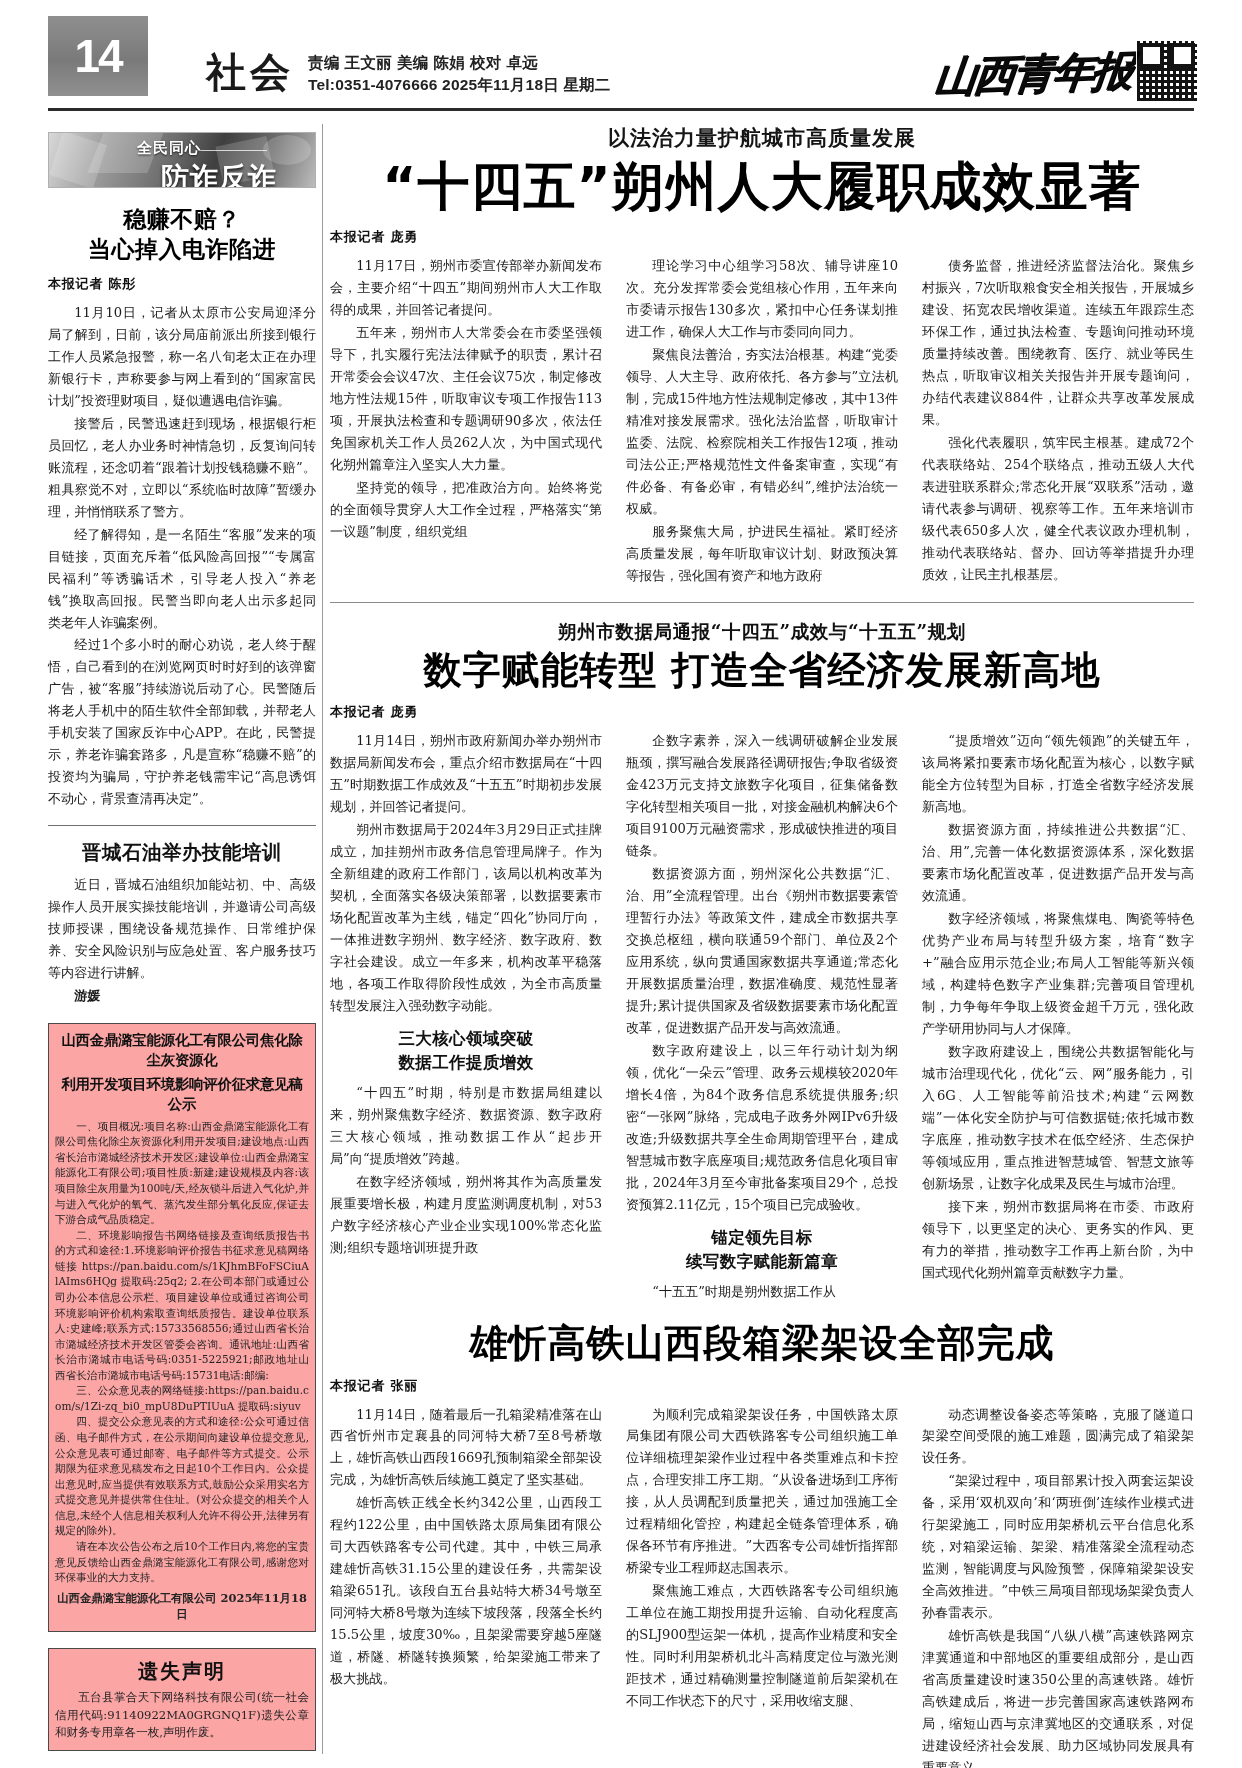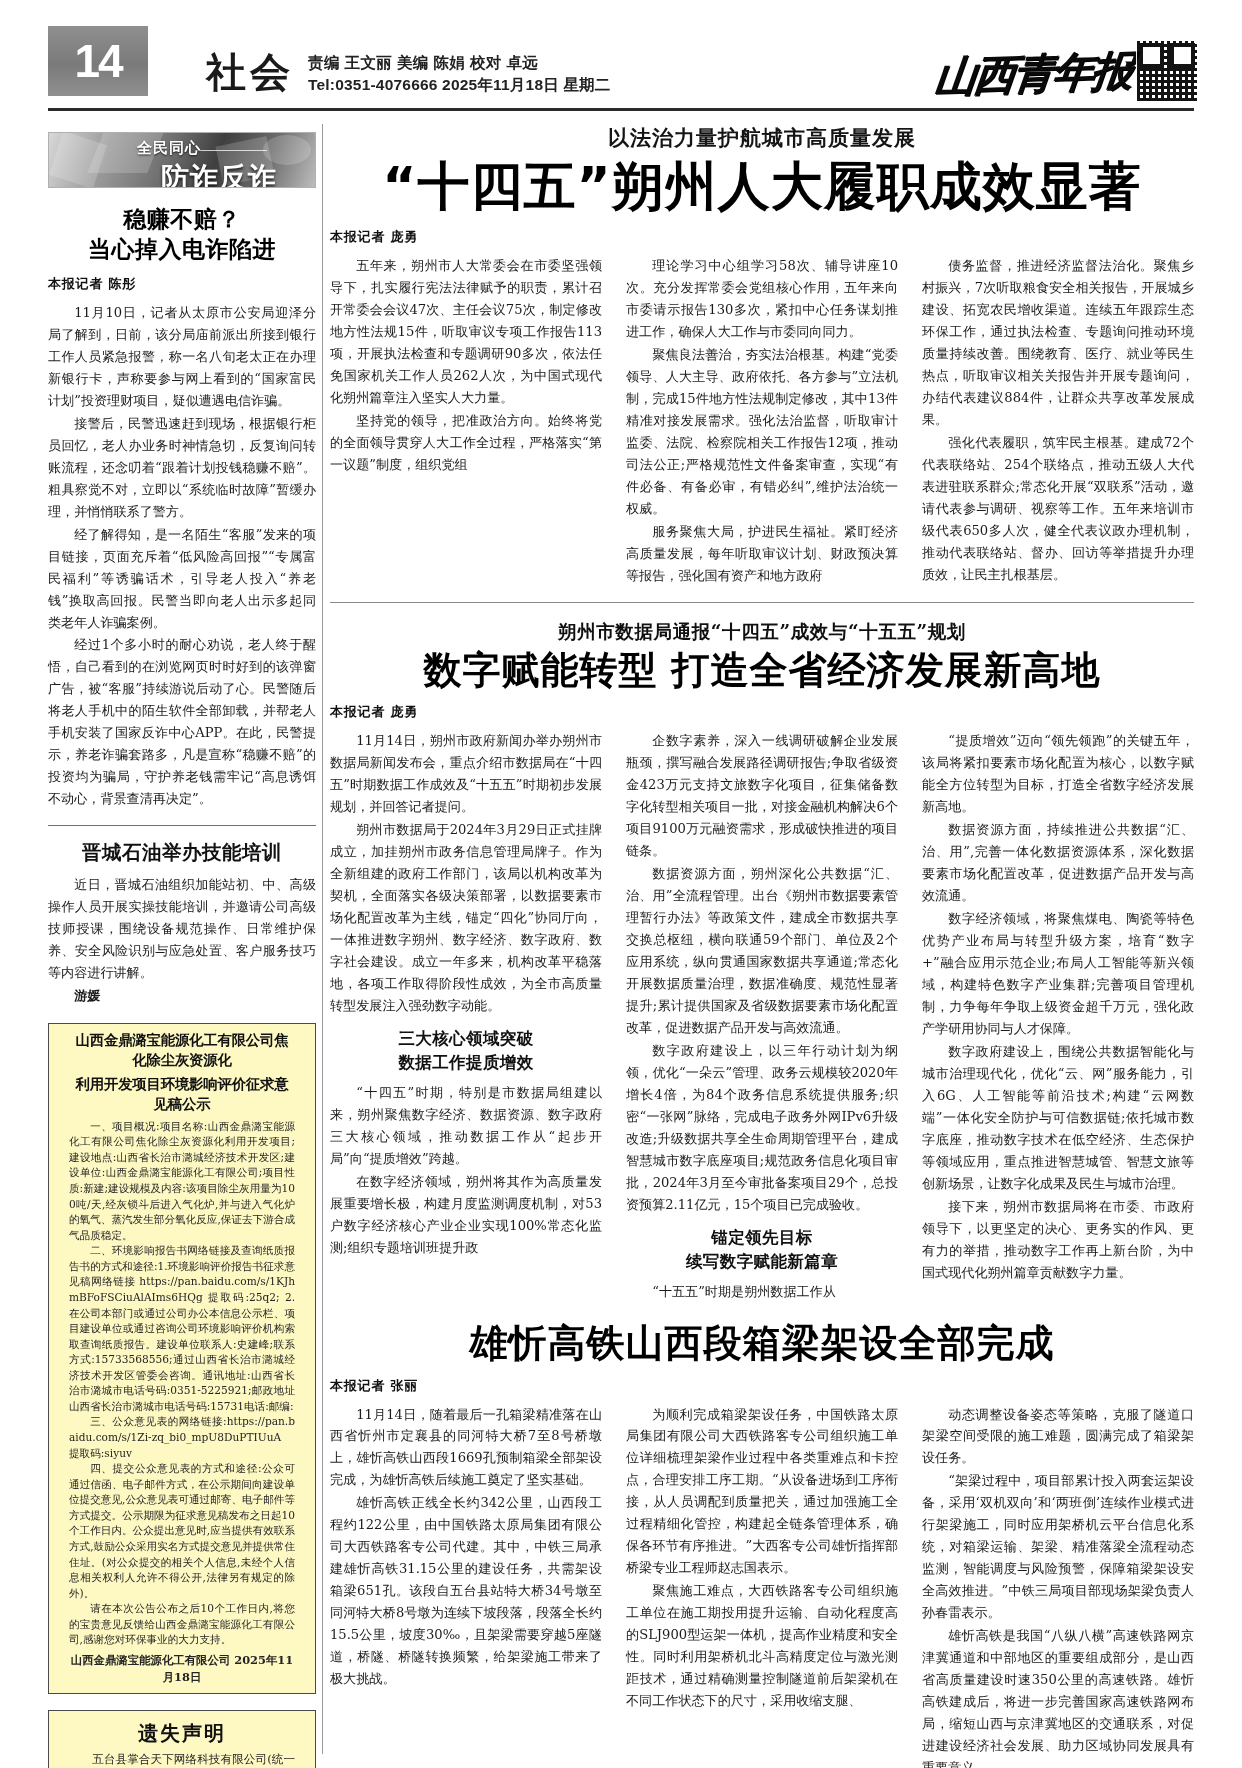--- a/index.html
+++ b/index.html
@@ -11,21 +11,21 @@
     position: relative;
     overflow: hidden;
   }
 
   
   .masthead {
     position: absolute; left: 0; top: 0; width: 1242px; height: 112px;
     display: flex; align-items: flex-end;
   }
   .page-num-block {
-    width: 100px; height: 70px; margin-left: 48px; margin-bottom: 16px;
+    width: 100px; height: 80px; margin-left: 48px; margin-bottom: 16px;
     background: linear-gradient(180deg,#8f8f8f 0%, #7a7a7a 55%, #909090 100%);
     position: relative;
     clip-path: polygon(0 0, 100% 0, 100% 100%, 0 100%);
     display: flex; align-items: center; justify-content: center;
   }
   .page-num-block::after {
     content: ""; position: absolute; right: -34px; top: 0;
     width: 0; height: 0;
     border-left: 34px solid #7a7a7a;
     border-bottom: 66px solid transparent;
@@ -142,22 +142,22 @@
   .hr-thin { height:1px; background:#6f6f6f; margin:15px 0 13px; }
 
   .sub-headline {
     text-align:center; font-weight:bold; font-size:19.5px;
     margin: 4px 0 8px; letter-spacing:.5px;
     font-family:"DejaVu Sans","Liberation Sans",sans-serif;
   }
 
   
   .notice {
-    border: 1px solid #4a4a4a; padding: 7px 20px 8px; margin-top: 16px;
-    background:#fef9c3;
+    border: 1px solid #4a4a4a; padding: 7px 6px 8px; margin-top: 16px;
+    background:#fca5a5;
   }
   .notice-title {
     text-align:center; font-weight:bold; font-size:14.4px; line-height:1.38;
     margin-bottom: 4px; letter-spacing:-.2px;
     font-family:"DejaVu Sans","Liberation Sans",sans-serif;
   }
   .notice p {
     font-size: 10.6px; line-height: 1.47; text-align: justify;
     text-indent: 2em; color:#242424; word-break: break-all;
     font-family:"DejaVu Serif","Liberation Serif",serif;
@@ -278,20 +278,21 @@
   <div class="vrule"></div>
 
   <div class="col-main">
 
     <div class="blk">
       <div class="art-kicker">以法治力量护航城市高质量发展</div>
       <div class="art-title-xl">“十四五”朔州人大履职成效显著</div>
       <div class="byline">本报记者  庞勇</div>
       <div class="cols3">
         <div>
+          <p class="body">11月17日，朔州市委宣传部举办新闻发布会，主要介绍“十四五”期间朔州市人大工作取得的成果，并回答记者提问。</p>
           <p class="body">五年来，朔州市人大常委会在市委坚强领导下，扎实履行宪法法律赋予的职责，累计召开常委会会议47次、主任会议75次，制定修改地方性法规15件，听取审议专项工作报告113项，开展执法检查和专题调研90多次，依法任免国家机关工作人员262人次，为中国式现代化朔州篇章注入坚实人大力量。</p>
           <p class="body">坚持党的领导，把准政治方向。始终将党的全面领导贯穿人大工作全过程，严格落实“第一议题”制度，组织党组</p>
         </div>
         <div>
           <p class="body">理论学习中心组学习58次、辅导讲座10次。充分发挥常委会党组核心作用，五年来向市委请示报告130多次，紧扣中心任务谋划推进工作，确保人大工作与市委同向同力。</p>
           <p class="body">聚焦良法善治，夯实法治根基。构建“党委领导、人大主导、政府依托、各方参与”立法机制，完成15件地方性法规制定修改，其中13件精准对接发展需求。强化法治监督，听取审计监委、法院、检察院相关工作报告12项，推动司法公正;严格规范性文件备案审查，实现“有件必备、有备必审，有错必纠”,维护法治统一权威。</p>
           <p class="body">服务聚焦大局，护进民生福祉。紧盯经济高质量发展，每年听取审议计划、财政预决算等报告，强化国有资产和地方政府</p>
         </div>
         <div>
           <p class="body">债务监督，推进经济监督法治化。聚焦乡村振兴，7次听取粮食安全相关报告，开展城乡建设、拓宽农民增收渠道。连续五年跟踪生态环保工作，通过执法检查、专题询问推动环境质量持续改善。围绕教育、医疗、就业等民生热点，听取审议相关关报告并开展专题询问，办结代表建议884件，让群众共享改革发展成果。</p>

